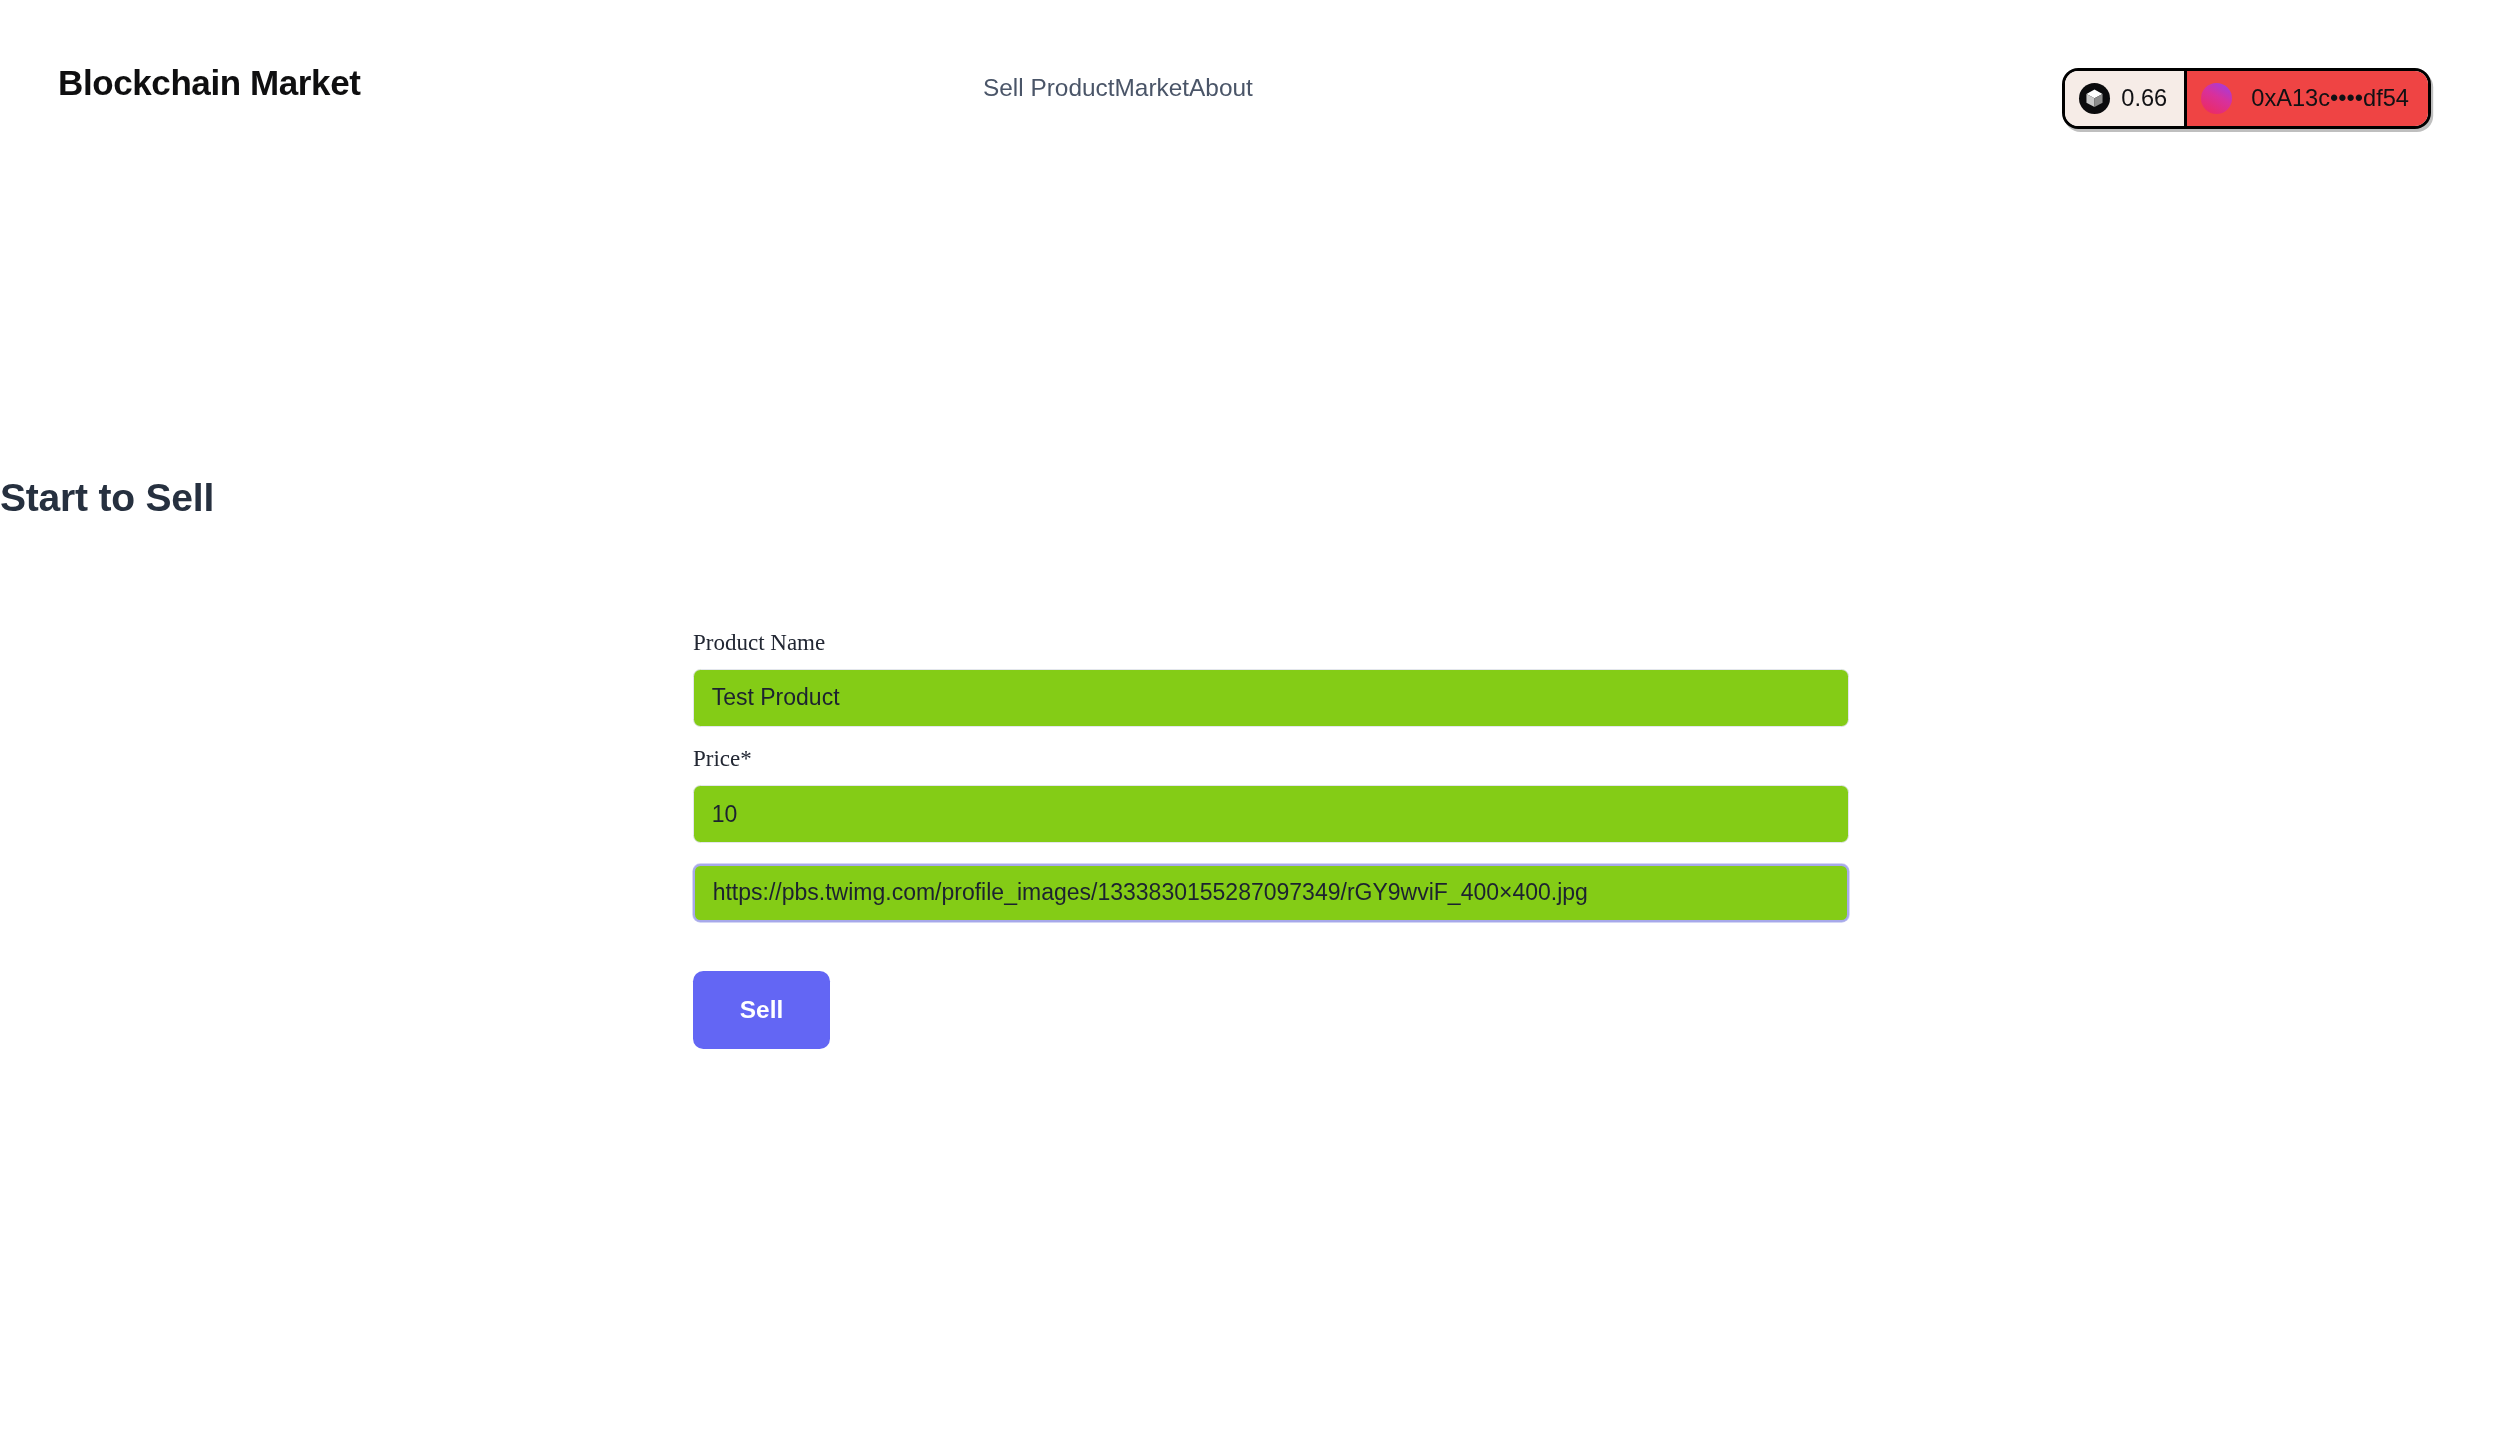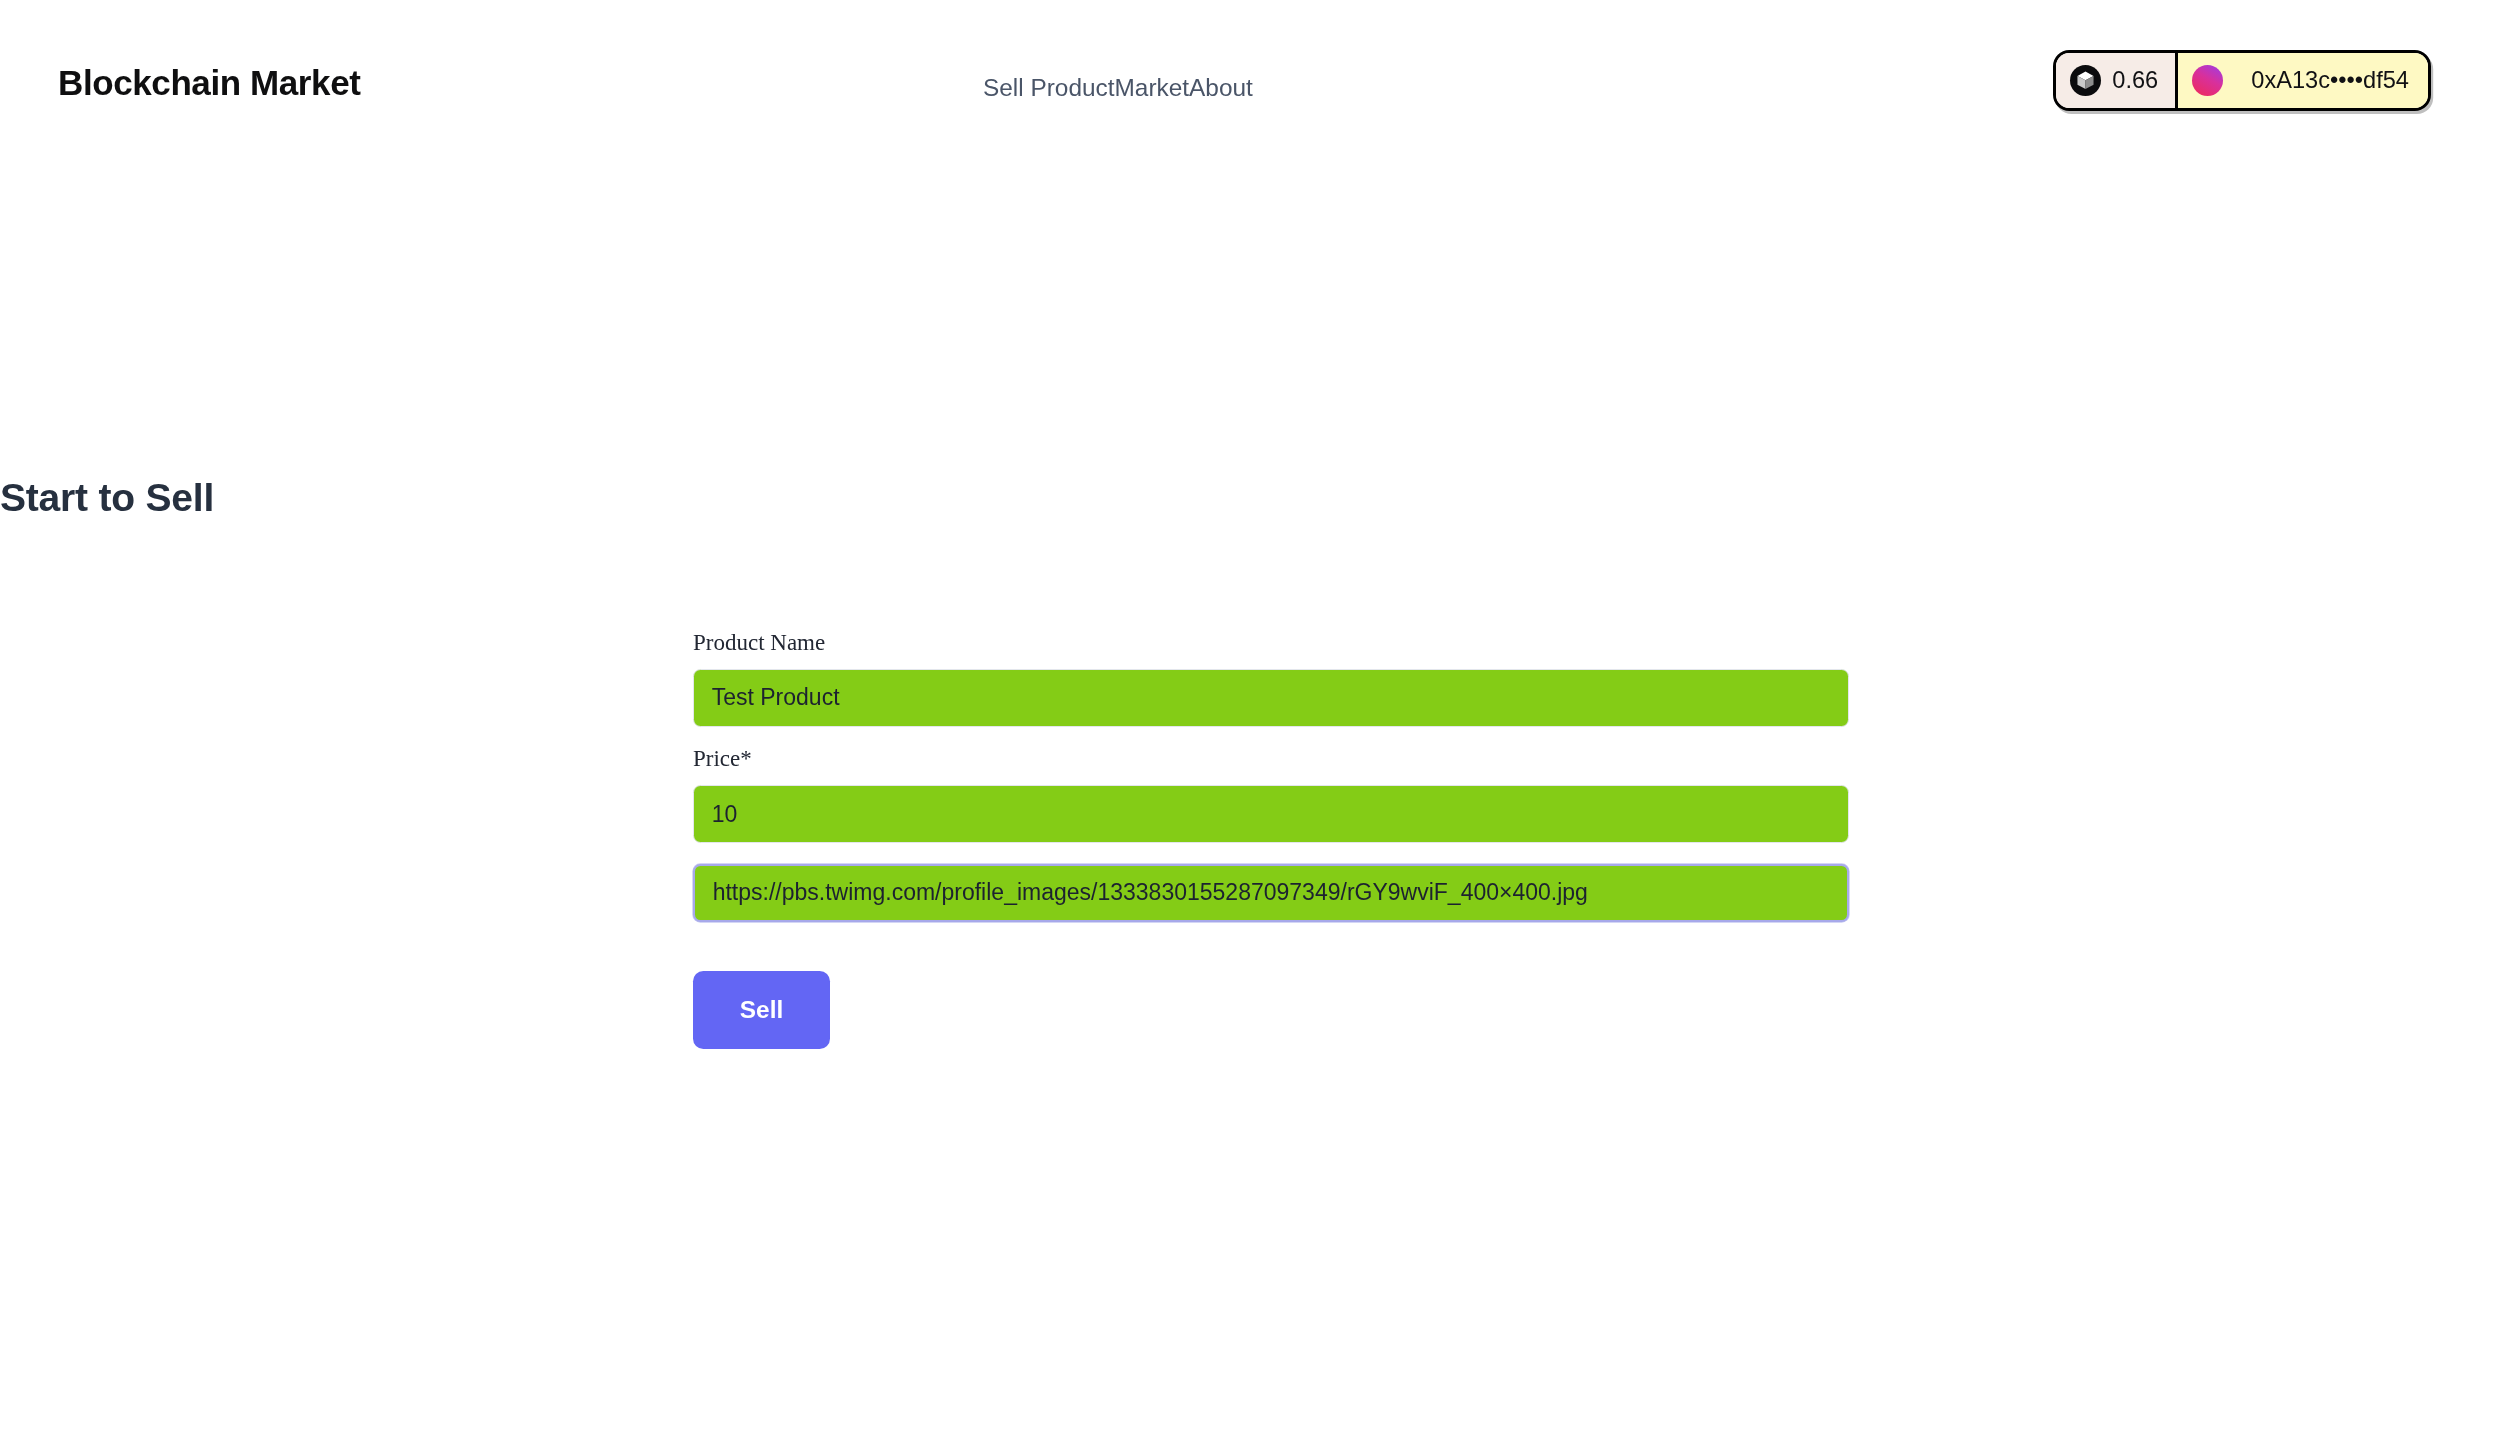--- a/index.html
+++ b/index.html
@@ -39,21 +39,21 @@
     color: #4a5568;
     text-decoration: none;
     white-space: nowrap;
     cursor: pointer;
   }
 
   
   .wallet {
     position: absolute;
     right: 81px;
-    top: 50px;
+    top: 68px;
     display: flex;
     align-items: stretch;
     height: 61px;
     border: 3px solid #000000;
     border-radius: 16.3px;
     background: #ffffff;
     overflow: hidden;
     box-shadow: 2.2px 3px 0 rgba(0,0,0,0.25);
     margin-left: 28px;
   }
@@ -78,23 +78,23 @@
   .chain-icon svg { display: block; }
   .balance-text {
     font-size: 23.6px;
     color: #111114;
     font-weight: 400;
     white-space: nowrap;
   }
   .wallet-account {
     display: flex;
     align-items: center;
-    gap: 28px;
+    gap: 19px;
     padding: 0 19px 0 14.8px;
-    background: #fef9c3;
+    background: #ef4444;
   }
   .avatar {
     width: 31px;
     height: 31px;
     border-radius: 50%;
     background: linear-gradient(210deg, #9b3ee8 0%, #d8309c 45%, #f02a56 100%);
     flex: 0 0 auto;
   }
   .account-text {
     font-size: 23.6px;

